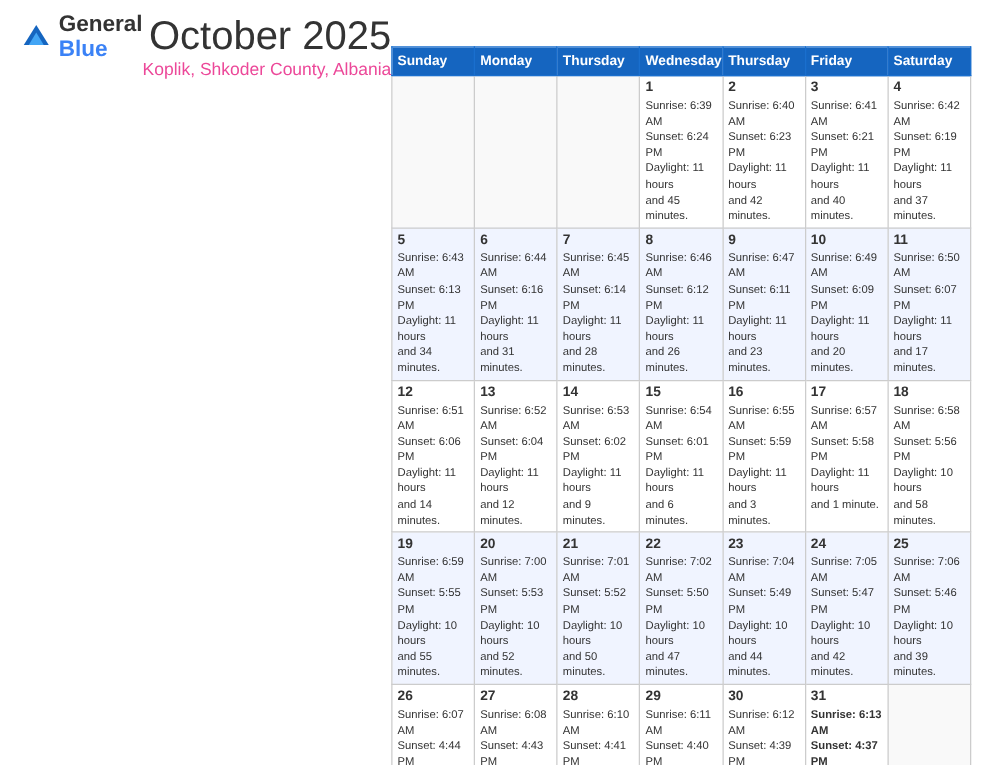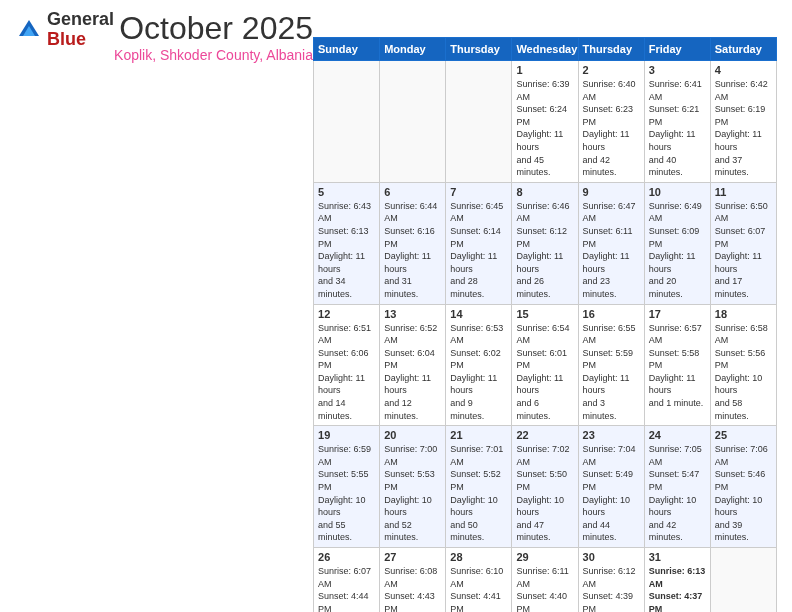--- a/index.html
+++ b/index.html
@@ -27,21 +27,21 @@
       display: flex;
       align-items: center;
       gap: 4px;
     }
     .logo-text {
       font-size: 18px;
       font-weight: bold;
       line-height: 1.1;
     }
     .logo-general { color: #333; }
-    .logo-blue { color: #b91c1c; text-align: center; }
+    .logo-blue { color: #3b82f6; text-align: center; }
     .logo-icon {
       width: 28px;
       height: 28px;
     }
     .title-section {
       text-align: right;
     }
     .month-title {
       font-size: 32px;
       font-weight: normal;

